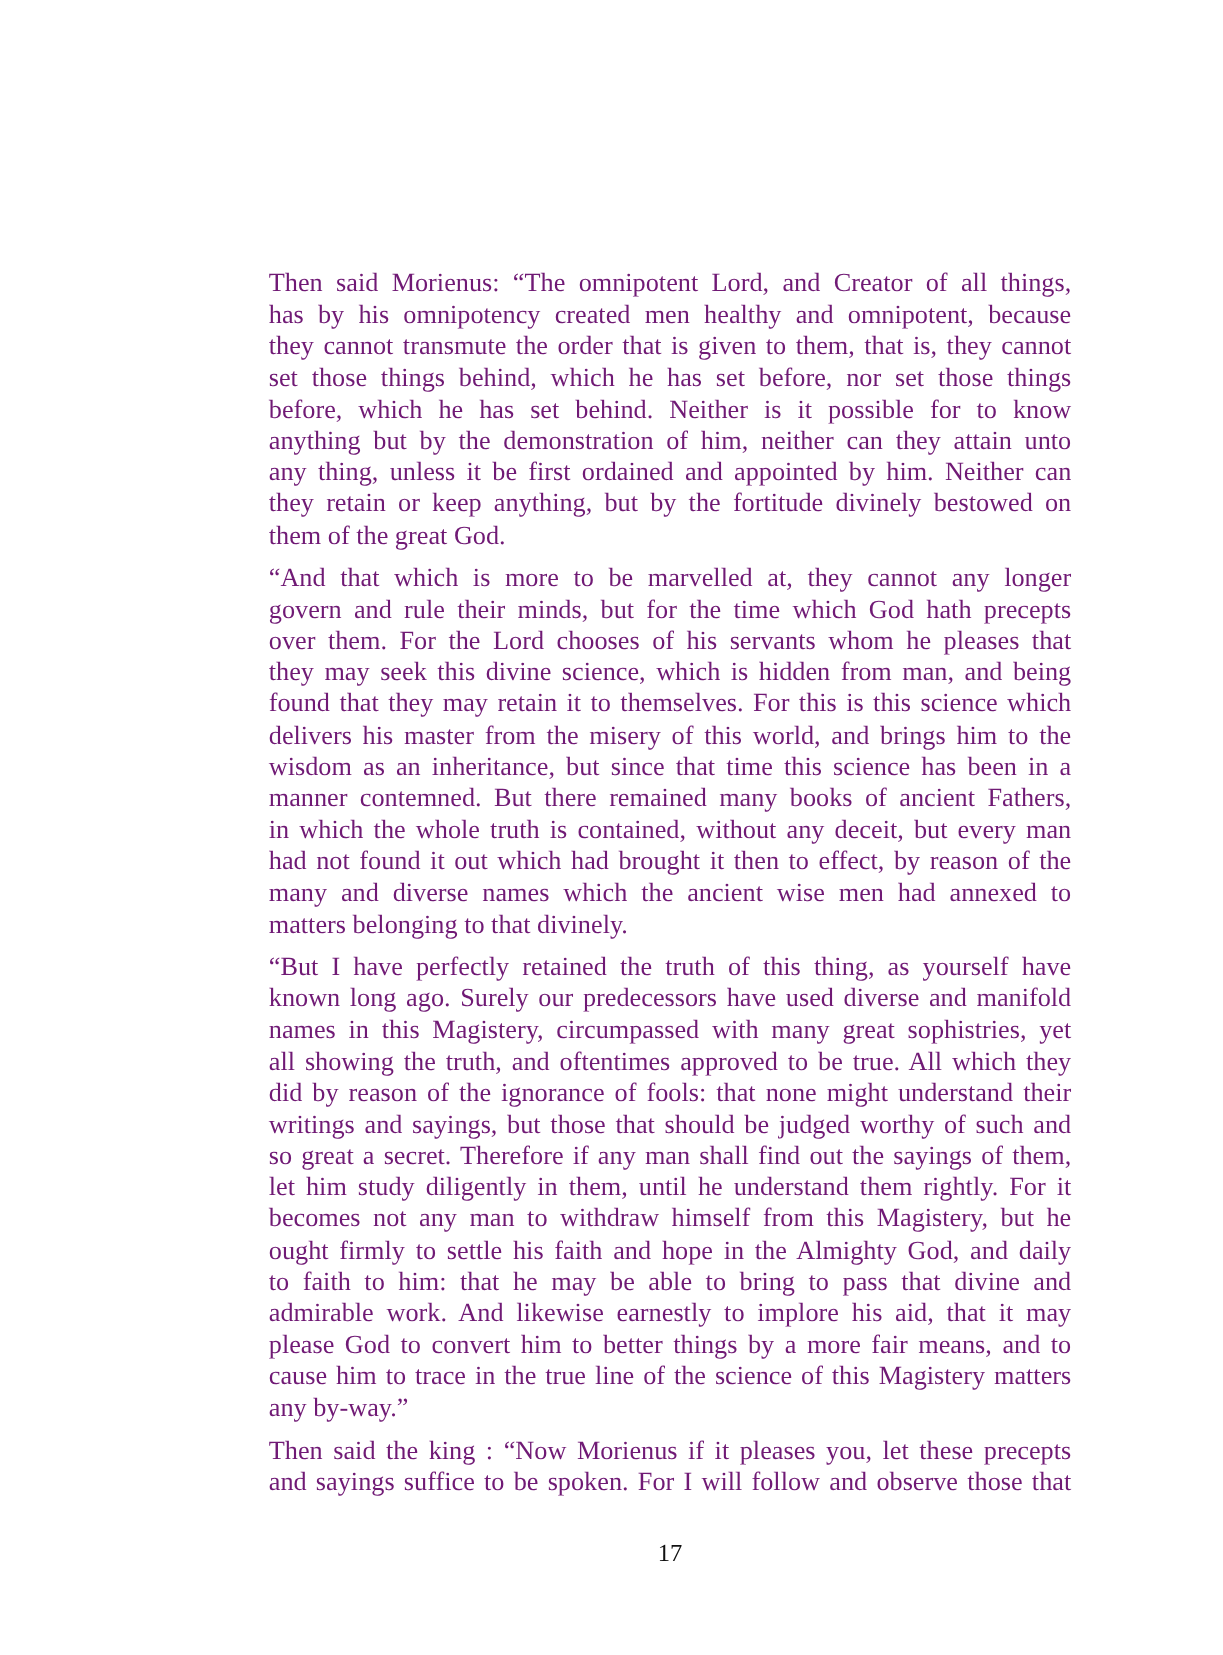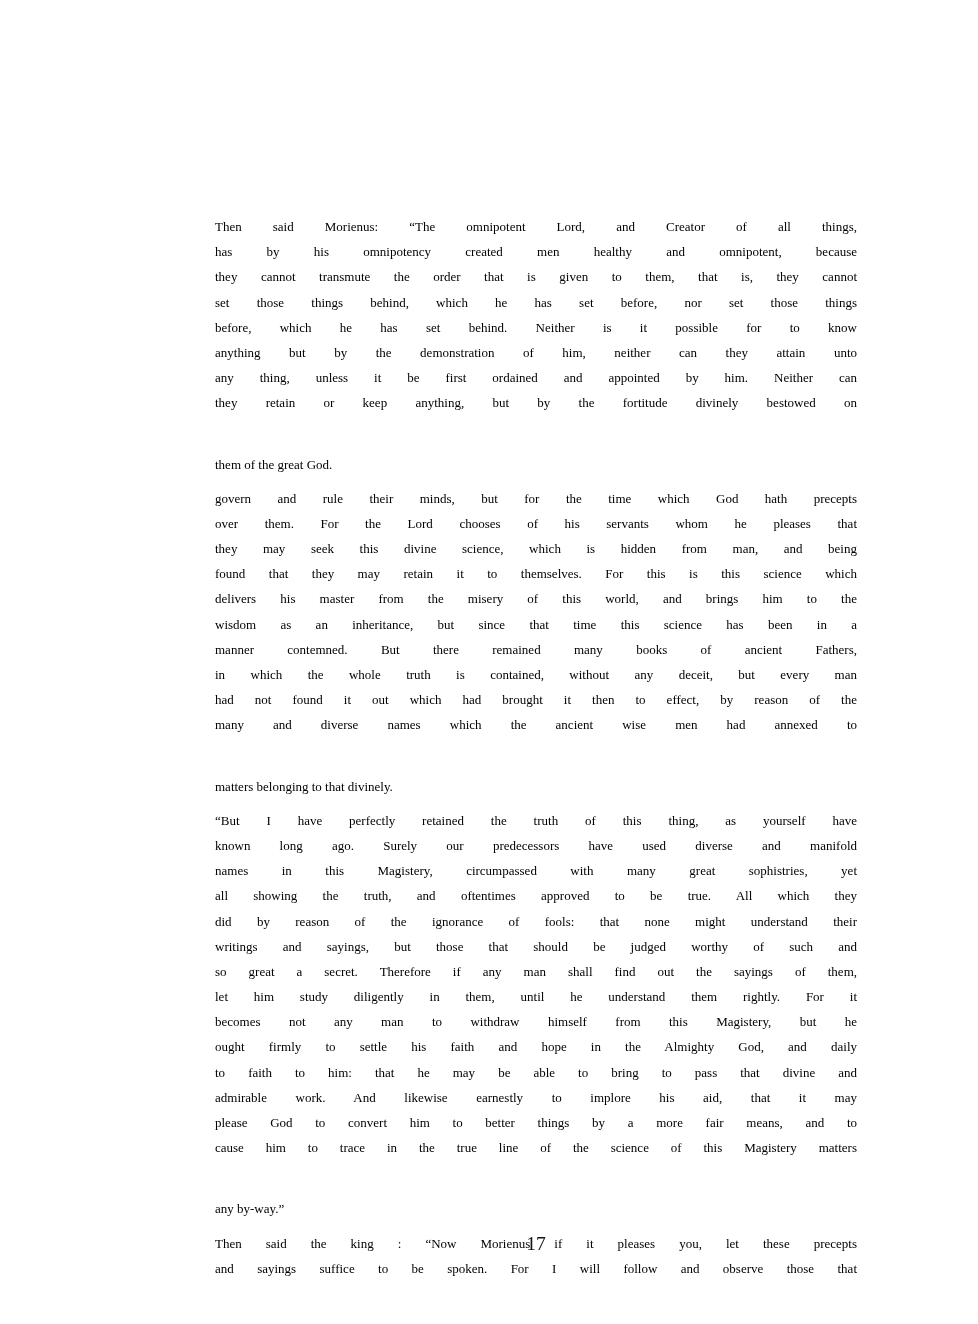--- a/index.html
+++ b/index.html
@@ -19,39 +19,38 @@
       width: 978px;
       height: 1324px;
       background: #ffffff;
     }
     .text-block {
       position: absolute;
       left: 215px;
       top: 214px;
       width: 642px;
       font-family: "Liberation Serif", "DejaVu Serif", serif;
-      font-size: 13px;
-      color: #000000;
+      font-size: 21px;
+      color: #701a75;
     }
     .para {
       margin: 0 0 9px 0;
     }
     .line {
       display: block;
       height: 25.2px;
       line-height: 25.2px;
       white-space: nowrap;
       text-align: justify;
       text-align-last: justify;
       overflow: visible;
     }
     .line.last {
       text-align: right;
       text-align-last: left;
-      margin-top: 36px;
     }
     .page-number {
       position: absolute;
       left: 0;
       width: 1072px;
       top: 1231px;
       text-align: center;
       font-family: "Liberation Serif", "DejaVu Serif", serif;
       font-size: 19.6px;
       color: #111111;
@@ -70,20 +69,21 @@
       <span class="line">they cannot transmute the order that is given to them, that is, they cannot</span>
       <span class="line">set those things behind, which he has  set before, nor set those things</span>
       <span class="line">before, which he has set behind. Neither is it possible for to know</span>
       <span class="line">anything but by the demonstration of him, neither can they attain unto</span>
       <span class="line">any thing, unless it be first ordained and appointed by him. Neither can</span>
       <span class="line">they retain or keep anything, but by the fortitude divinely bestowed on</span>
       <span class="line last">them of the great God.</span>
     </div>
 
     <div class="para">
+      <span class="line">“And that which is more to be marvelled at, they cannot any longer</span>
       <span class="line">govern and rule their minds, but for the time which God hath precepts</span>
       <span class="line">over them. For the Lord chooses of his servants whom he pleases that</span>
       <span class="line">they may seek this divine science, which is hidden from man, and being</span>
       <span class="line">found that they may retain it to themselves. For this is this science which</span>
       <span class="line">delivers his master from the misery of this world, and brings him to the</span>
       <span class="line">wisdom as an inheritance, but since that time this science has been in a</span>
       <span class="line">manner contemned. But there remained many books of ancient Fathers,</span>
       <span class="line">in which the whole truth is contained, without any deceit, but every man</span>
       <span class="line">had not found it out which had brought it then to effect, by reason of the</span>
       <span class="line">many and diverse names which the ancient wise men had annexed to</span>

